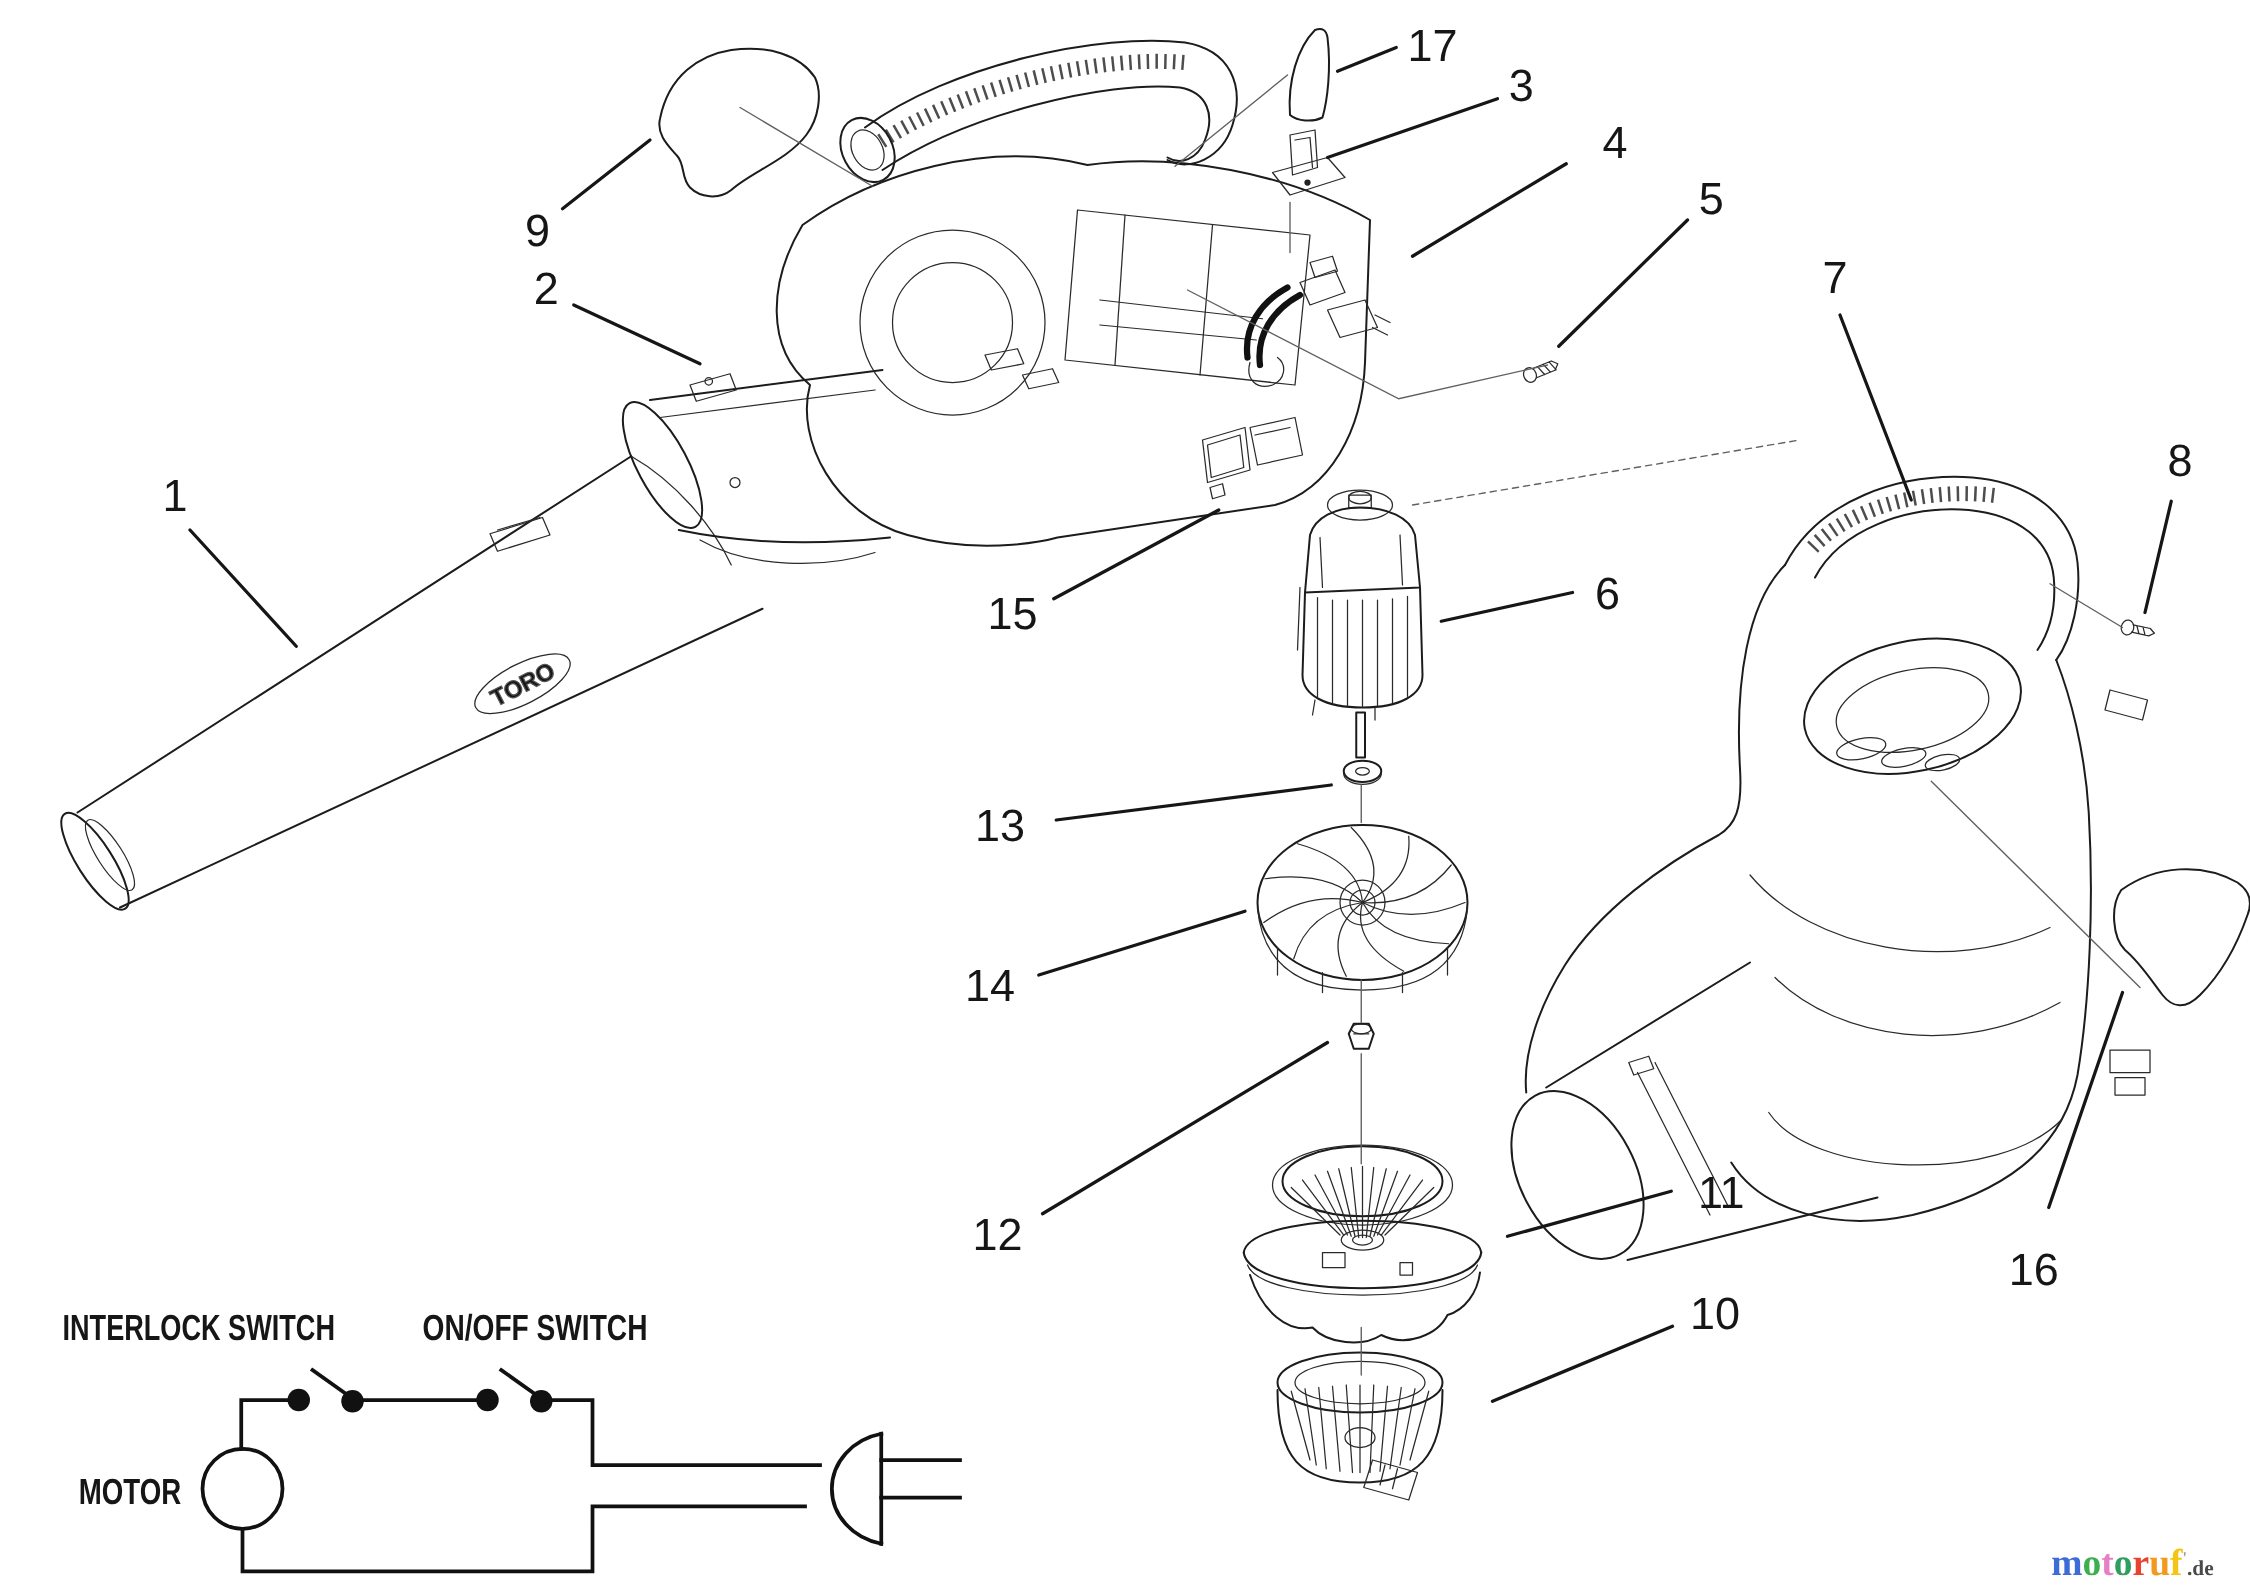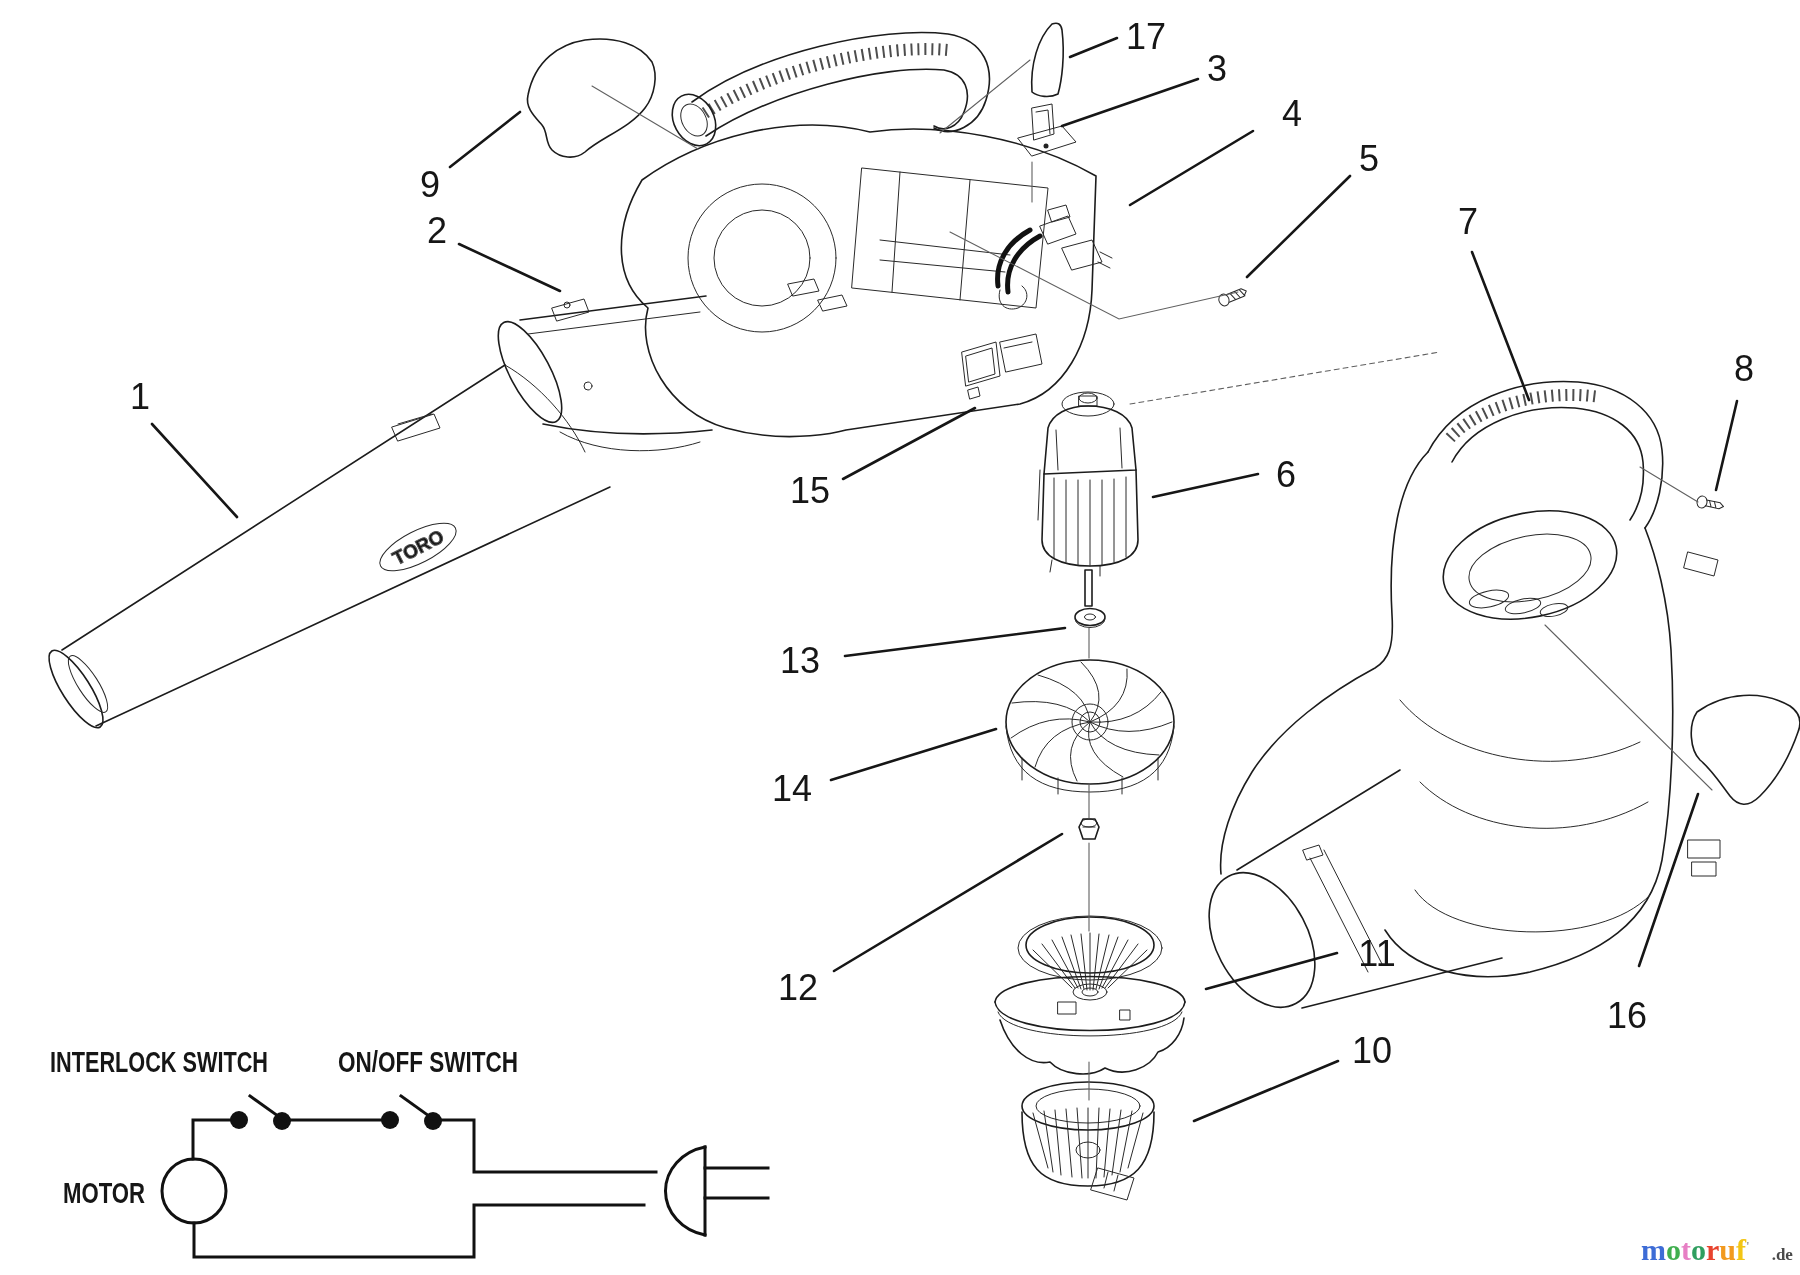--- a/index.html
+++ b/index.html
@@ -13,21 +13,21 @@
   .outline{fill:none;stroke:#1c1c1c;stroke-width:1.6;stroke-linejoin:round;stroke-linecap:round;}
   .fine{fill:none;stroke:#2a2a2a;stroke-width:1;stroke-linejoin:round;stroke-linecap:round;}
   .thin{fill:none;stroke:#606060;stroke-width:1.1;stroke-linecap:round;}
   .leader{fill:none;stroke:#161616;stroke-width:2.6;stroke-linecap:round;}
   .wirebold{fill:none;stroke:#111;stroke-width:5;stroke-linecap:round;}
   .circuit-line{fill:none;stroke:#111;stroke-width:3;stroke-linecap:square;}
   .grip{fill:none;stroke:#4d4d4d;stroke-width:12;stroke-dasharray:2 5;}
   #watermark{position:absolute;left:1641px;top:1226px;width:170px;height:46px;
              font-family:"Liberation Serif",serif;font-weight:bold;font-size:30px;
              white-space:nowrap;line-height:40px;}
-  #watermark .suffix{font-size:17px;font-weight:bold;margin-left:22px;}
+  #watermark .suffix{font-size:17px;font-weight:bold;}
   #watermark .tick{font-size:13px;color:#9a9a9a;vertical-align:10px;}
 </style>
 </head>
 <body>
 
 <div id="stage">
 <svg width="1800" height="1275" viewBox="0 0 1800 1275">
 
   <g>
     <ellipse class="outline" cx="76" cy="689" rx="14" ry="45" transform="rotate(-32.5 76 689)"></ellipse>

